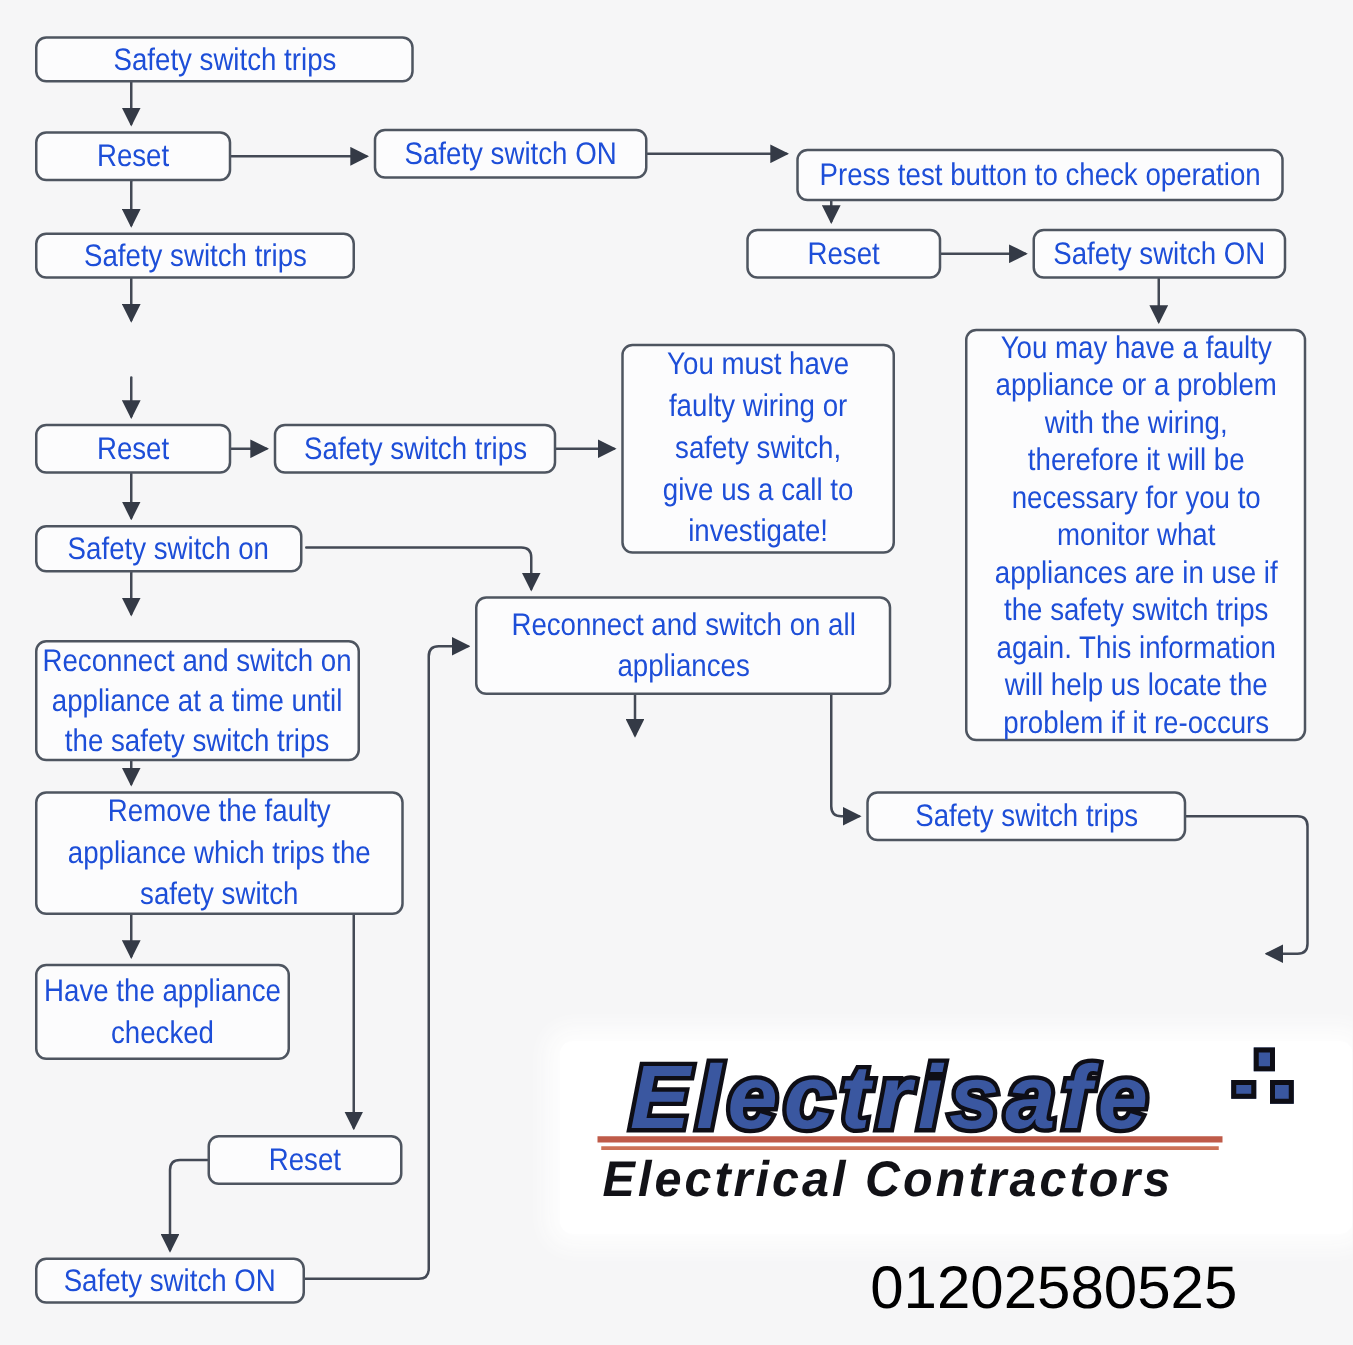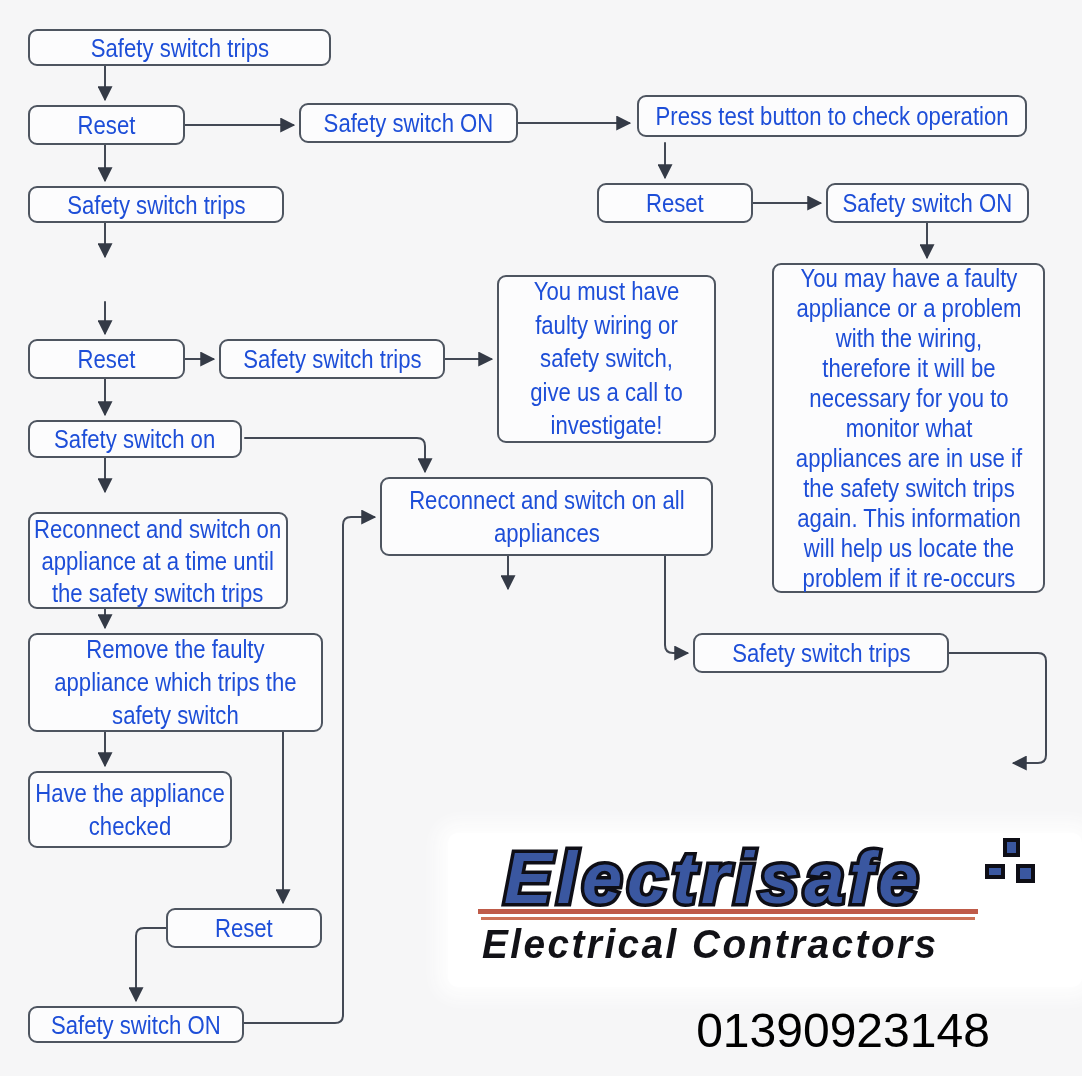--- a/index.html
+++ b/index.html
@@ -107,21 +107,21 @@
 
   <div class="node" style="left:28px;top:29px;width:303px;height:37px">
       <span class="nl">Safety switch trips</span>
     </div>
   <div class="node" style="left:28px;top:105px;width:157px;height:40px">
       <span class="nl">Reset</span>
     </div>
   <div class="node" style="left:299px;top:103px;width:219px;height:40px">
       <span class="nl">Safety switch ON</span>
     </div>
-  <div class="node" style="left:637px;top:95px;width:390px;height:42px">
+  <div class="node" style="left:637px;top:119px;width:390px;height:42px">
       <span class="nl">Press test button to check operation</span>
     </div>
   <div class="node" style="left:597px;top:183px;width:156px;height:40px">
       <span class="nl">Reset</span>
     </div>
   <div class="node" style="left:826px;top:183px;width:203px;height:40px">
       <span class="nl">Safety switch ON</span>
     </div>
   <div class="node lh30" style="left:772px;top:263px;width:273px;height:330px">
       <span class="nl">You may have a faulty
@@ -187,15 +187,15 @@
   <div class="brand-wrap">
     <span class="brand-layer brand-stroke">Electrisafe</span>
     <span class="brand-layer brand-fill">Electrisafe</span>
   </div>
   <div class="underline u1"></div>
   <div class="underline u2"></div>
   <div class="tagline">Electrical Contractors</div>
   <div class="sq sq1"></div>
   <div class="sq sq2"></div>
   <div class="sq sq3"></div>
-  <div class="phone">01390923148</div>
+  <div class="phone">01202580525</div>
 
 </div>
 
 </body></html>

